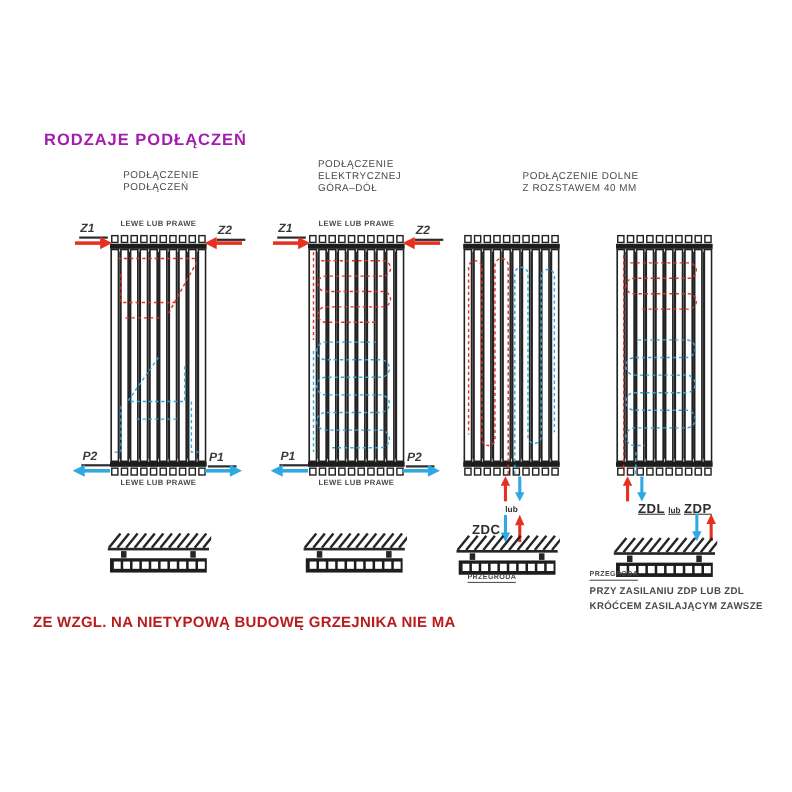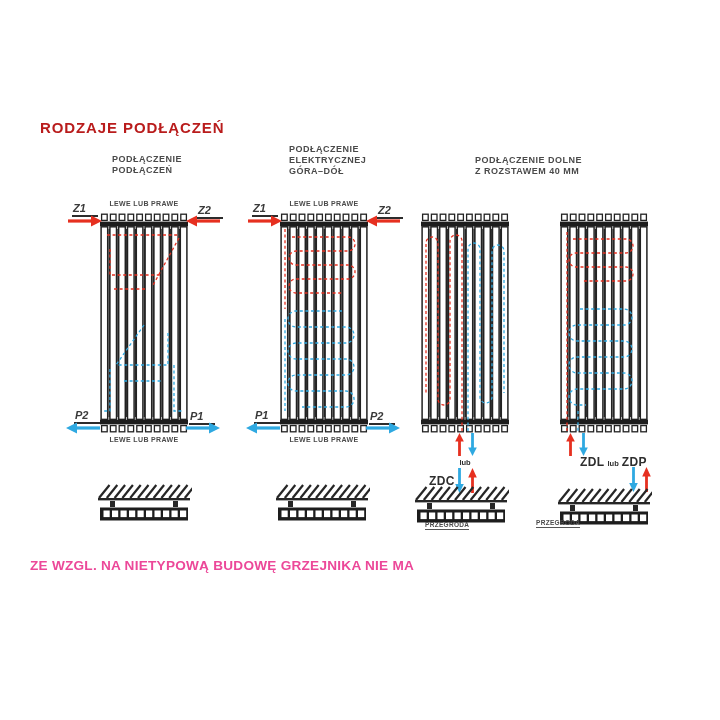--- a/index.html
+++ b/index.html
@@ -7,30 +7,30 @@
     --return-blue:#2fa9e1;
     --ink:#3d3d3d;
     --dark:#1d1d1d;
   }
   html,body{margin:0;padding:0;background:#fff;}
   .canvas{
     position:relative;width:720px;height:720px;background:#fff;overflow:hidden;
     font-family:"Liberation Sans", sans-serif;color:var(--ink);
   }
   .abs{position:absolute;}
-  .page-title{font-size:15px;font-weight:600;letter-spacing:.9px;color:#b91c1c;}
-  .col-heading{font-size:9px;font-weight:700;letter-spacing:.5px;line-height:11.2px;color:#4a4a4a;}
+  .page-title{font-size:15px;font-weight:600;letter-spacing:.9px;color:#a21caf;}
+  .col-heading{font-size:9px;font-weight:400;letter-spacing:.5px;line-height:11.2px;color:#4a4a4a;}
   .small-label{font-size:7px;font-weight:600;letter-spacing:.35px;color:#4a4a4a;text-align:center;}
   .port-label{font-size:11px;font-weight:600;color:#3a3a3a;border-bottom:2px solid #2c2c2c;padding:0 3px 1px 1px;min-width:22px;text-align:left;font-style:italic;}
   .conn-bold{font-size:12px;font-weight:800;letter-spacing:.4px;color:#2e2e2e;}
   .lub{font-size:7.5px;font-weight:800;color:#2e2e2e;text-align:center;}
-  .zdl-row{display:flex;align-items:baseline;gap:3px;}
+  .zdl-row{display:flex;align-items:baseline;gap:3px;text-decoration:underline;}
   .przegroda{font-size:6.5px;font-weight:600;letter-spacing:.3px;color:#4a4a4a;border-bottom:1px solid #555;padding-bottom:1px;}
   .side-note{font-size:8.8px;font-weight:600;letter-spacing:.3px;line-height:13.5px;color:#4a4a4a;}
-  .footer-note{font-size:13.6px;font-weight:600;letter-spacing:.25px;line-height:20.5px;color:#ec4899;}
+  .footer-note{font-size:13.6px;font-weight:600;letter-spacing:.25px;line-height:20.5px;color:#b91c1c;}
   .flow{fill:none;stroke-width:1.3;stroke-dasharray:3 2.6;}
   .flow-red{stroke:var(--supply-red);}
   .flow-blue{stroke:var(--return-blue);}
   .fill-red{fill:var(--supply-red);}
   .fill-blue{fill:var(--return-blue);}
   .pair{display:flex;gap:4px;}
   svg{display:block;}
 </style>
 </head>
 <body>
@@ -471,19 +471,21 @@
         <rect x="67" y="26.5" width="6.2" height="6.6" fill="#fff"></rect>
         <rect x="75.5" y="26.5" width="6.2" height="6.6" fill="#fff"></rect>
         <rect x="84" y="26.5" width="6.2" height="6.6" fill="#fff"></rect>
       </g>
     </svg>
 
   <div class="abs przegroda" style="left:425px;top:521px;">PRZEGRODA</div>
   <div class="abs przegroda" style="left:536px;top:519px;">PRZEGRODA</div>
 
   <div class="abs side-note" style="left:536px;top:531px;">
+    <div>PRZY ZASILANIU ZDP LUB ZDL</div>
+    <div>KRÓĆCEM ZASILAJĄCYM ZAWSZE</div>
   </div>
 
   <div class="abs footer-note" style="left:30px;top:556px;">
     <div>ZE WZGL. NA NIETYPOWĄ BUDOWĘ GRZEJNIKA NIE MA</div>
   </div>
 
 </div>
 
 </body></html>

